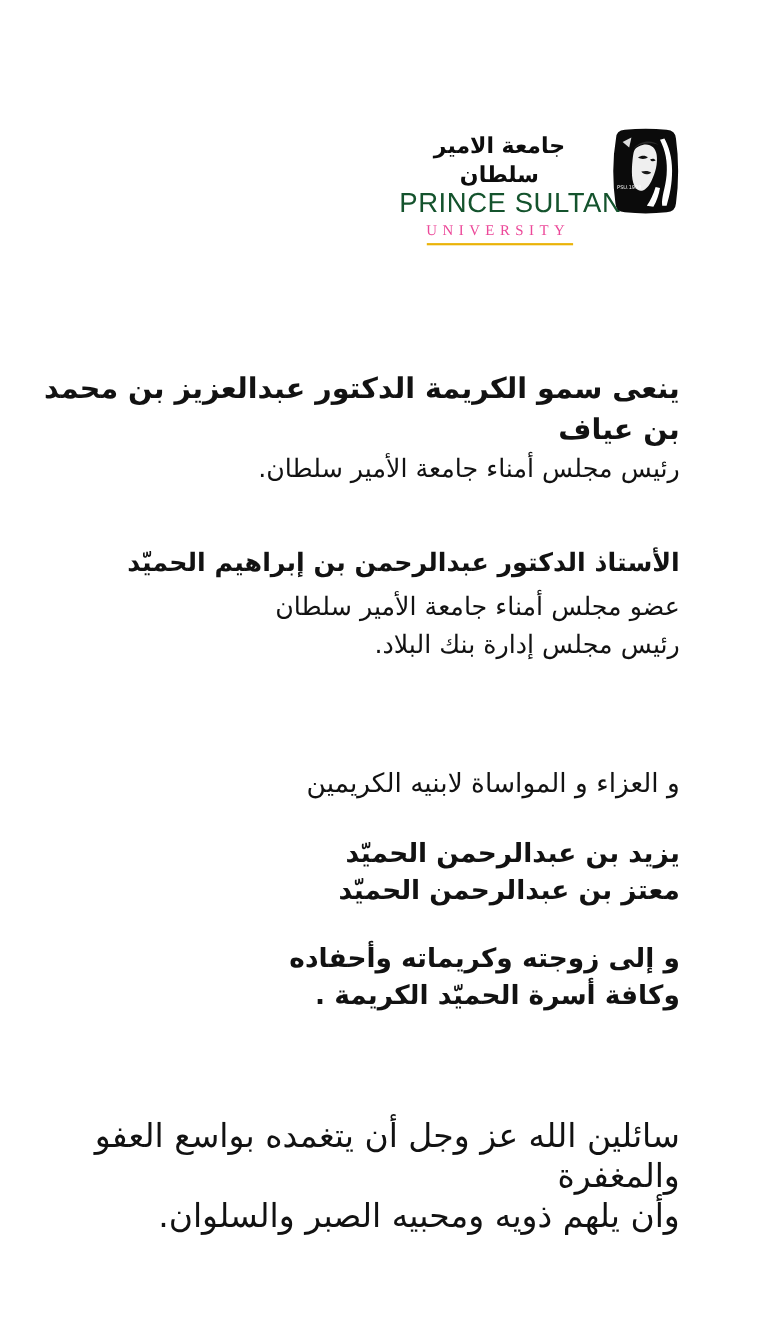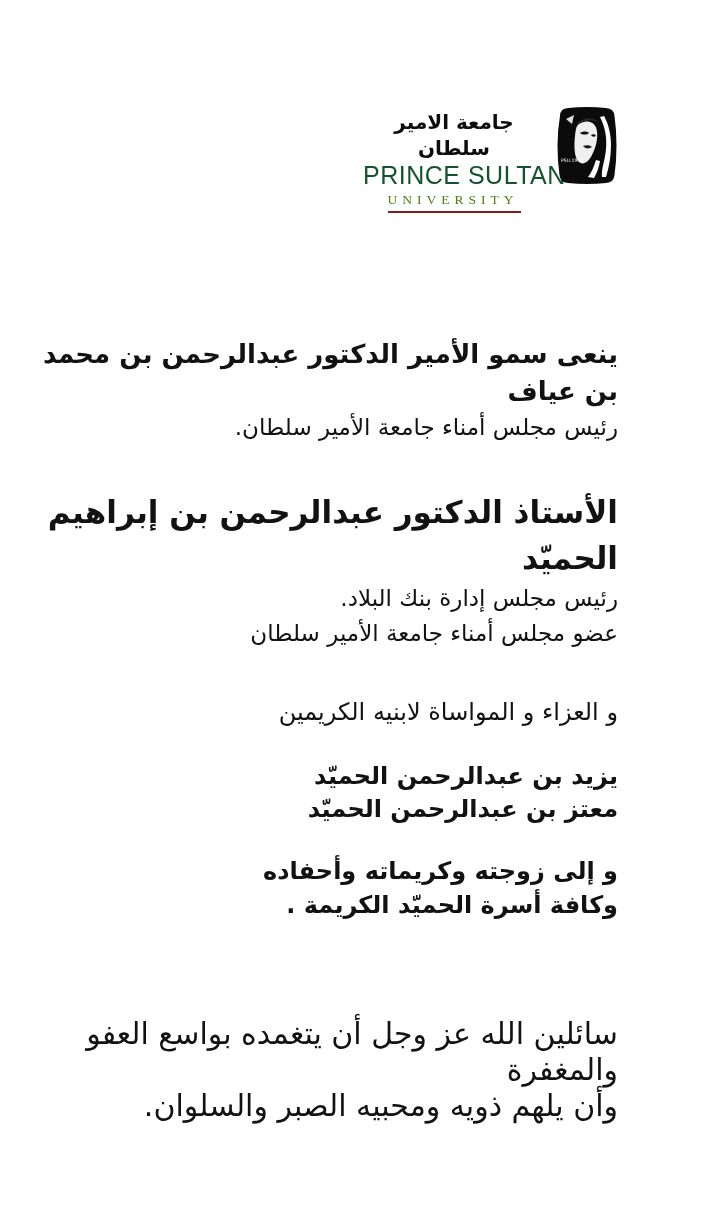--- a/index.html
+++ b/index.html
@@ -7,54 +7,54 @@
     position:relative;
     width:702px;height:1217px;
     margin:0 auto;
     background:#ffffff;
     color:#111;
     font-family:"DejaVu Sans", sans-serif;
     overflow:hidden;
   }
   
   .logo{
-    position:absolute; top:105px; right:82px;
+    position:absolute; top:115px; right:82px;
     display:flex; align-items:flex-start; gap:9px;
   }
   .logo-text{
     width:182px; text-align:center; padding-top:4px;
   }
   .logo-arabic{
     font-weight:bold; font-size:20px; line-height:26px; color:#0d0d0d;
     direction:rtl; letter-spacing:0;
   }
   .logo-english{
     font-family:Liberation Sans, sans-serif;
     font-size:25px; line-height:28px; letter-spacing:0.5px; color:#14532d;
     white-space:nowrap;
   }
   .logo-sub{
     display:inline-block;
     font-family:"Liberation Serif","DejaVu Serif",serif;
-    font-size:13.5px; line-height:17px; letter-spacing:5px; color:#4d7c0f;
-    border-bottom:2px solid #7f1d1d; padding:0 2px 3px 0;
+    font-size:13.5px; line-height:17px; letter-spacing:5px; color:#ec4899;
+    border-bottom:2px solid #eab308; padding:0 2px 3px 0;
     white-space:nowrap;
   }
   .emblem{width:66px;height:81px;}
   
   .block{
     position:absolute; right:84px; left:40px;
     text-align:right; direction:rtl; color:#121212;
   }
   .istirja{ top:250px; font-size:30px; font-weight:bold; line-height:42px; }
   .announcer{ top:336px; }
   .announcer .l1{ font-size:26px; font-weight:bold; line-height:37px; }
   .announcer .l2{ font-size:23px; line-height:35px; }
   .deceased{ top:489px; }
-  .deceased .name{ font-size:31px; font-weight:bold; line-height:46px; }
+  .deceased .name{ font-size:23px; font-weight:bold; line-height:46px; }
   .deceased .t{ font-size:23px; line-height:35px; }
   .grief{ top:696px; font-size:24px; line-height:32px; }
   .sons{ top:760px; }
   .sons .s{ font-size:24px; font-weight:bold; line-height:33px; }
   .family{ top:854px; }
   .family .f{ font-size:24px; font-weight:bold; line-height:34px; }
   .closing{ top:1016px; }
   .closing .c{ font-size:30px; line-height:36px;text-align:right; }
 </style>
 </head>
@@ -82,28 +82,28 @@
       <path d="M37 30 C39 29 41 29 42 31 C40 32 38 32 37 30 Z" fill="#111111"></path>
       <path d="M29 41 C32 40 36 40 38 42 C35 44 31 44 29 41 Z" fill="#1a1a1a"></path>
       <path d="M12 14 L20 10 L18 19 Z" fill="#dddddd"></path>
 
       <text x="7" y="57" font-family="DejaVu Sans, sans-serif" font-size="4.6" fill="#ffffff">PSU.1998</text>
     </svg>
   </div>
 
 
   <div class="block announcer">
-    <div class="l1">ينعى سمو الأمير الدكتور عبدالرحمن بن محمد بن عياف</div>
+    <div class="l1">ينعى سمو الكريمة الدكتور عبدالعزيز بن محمد بن عياف</div>
     <div class="l2">رئيس مجلس أمناء جامعة الأمير سلطان.</div>
   </div>
 
   <div class="block deceased">
     <div class="name">الأستاذ الدكتور عبدالرحمن بن إبراهيم الحميّد</div>
+    <div class="t">عضو مجلس أمناء جامعة الأمير سلطان</div>
     <div class="t">رئيس مجلس إدارة بنك البلاد.</div>
-    <div class="t">عضو مجلس أمناء جامعة الأمير سلطان</div>
   </div>
 
   <div class="block grief">و العزاء و المواساة لابنيه الكريمين</div>
 
   <div class="block sons">
     <div class="s">يزيد بن عبدالرحمن الحميّد</div>
     <div class="s">معتز بن عبدالرحمن الحميّد</div>
   </div>
 
   <div class="block family">

